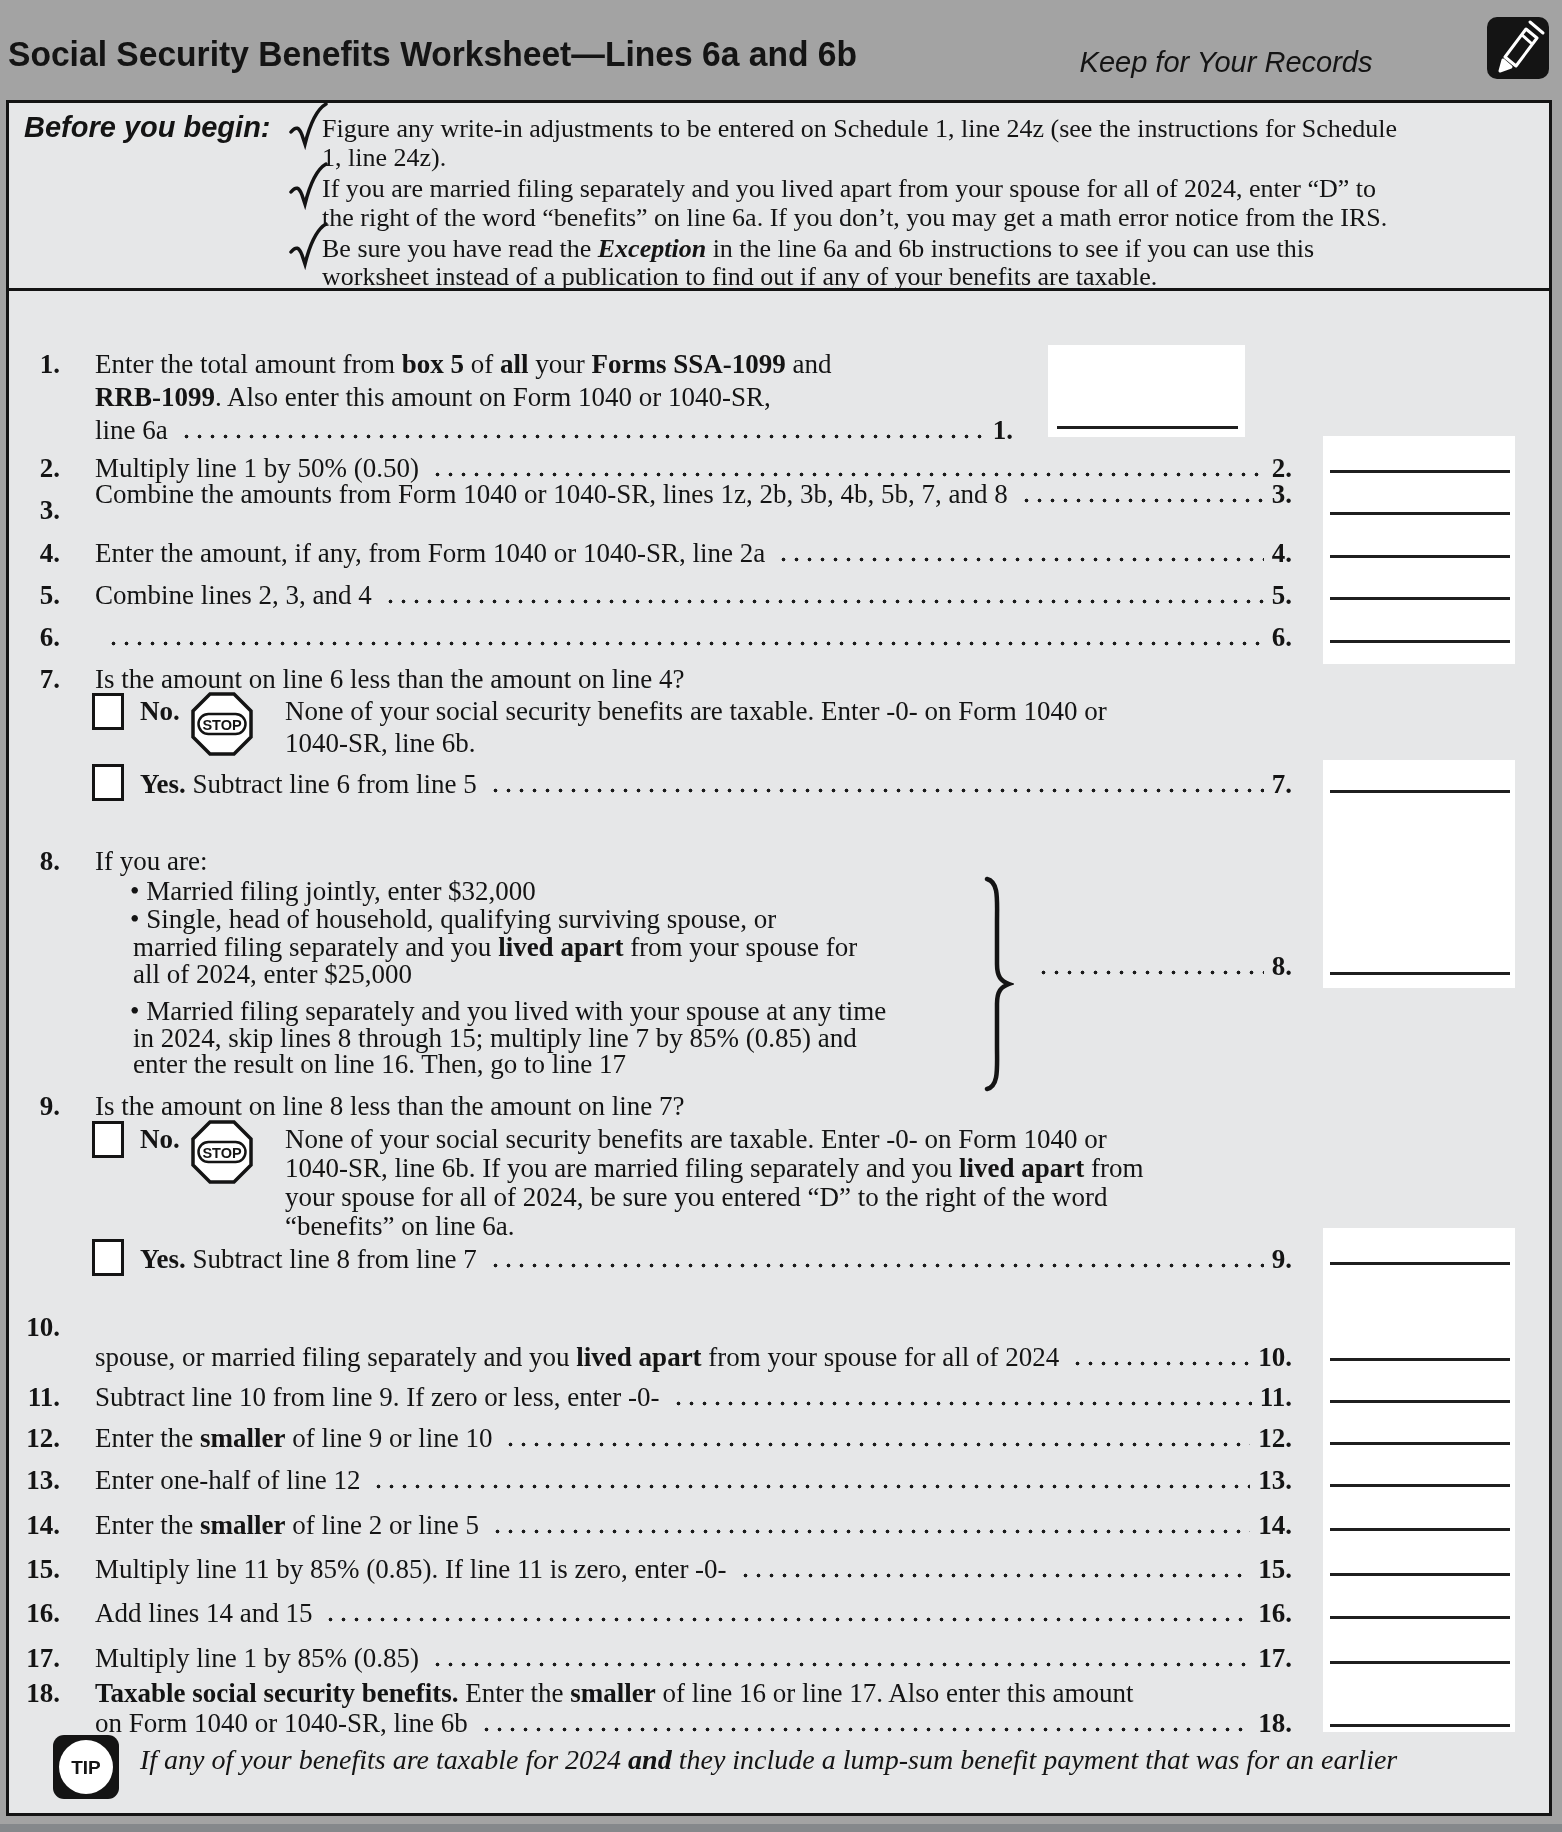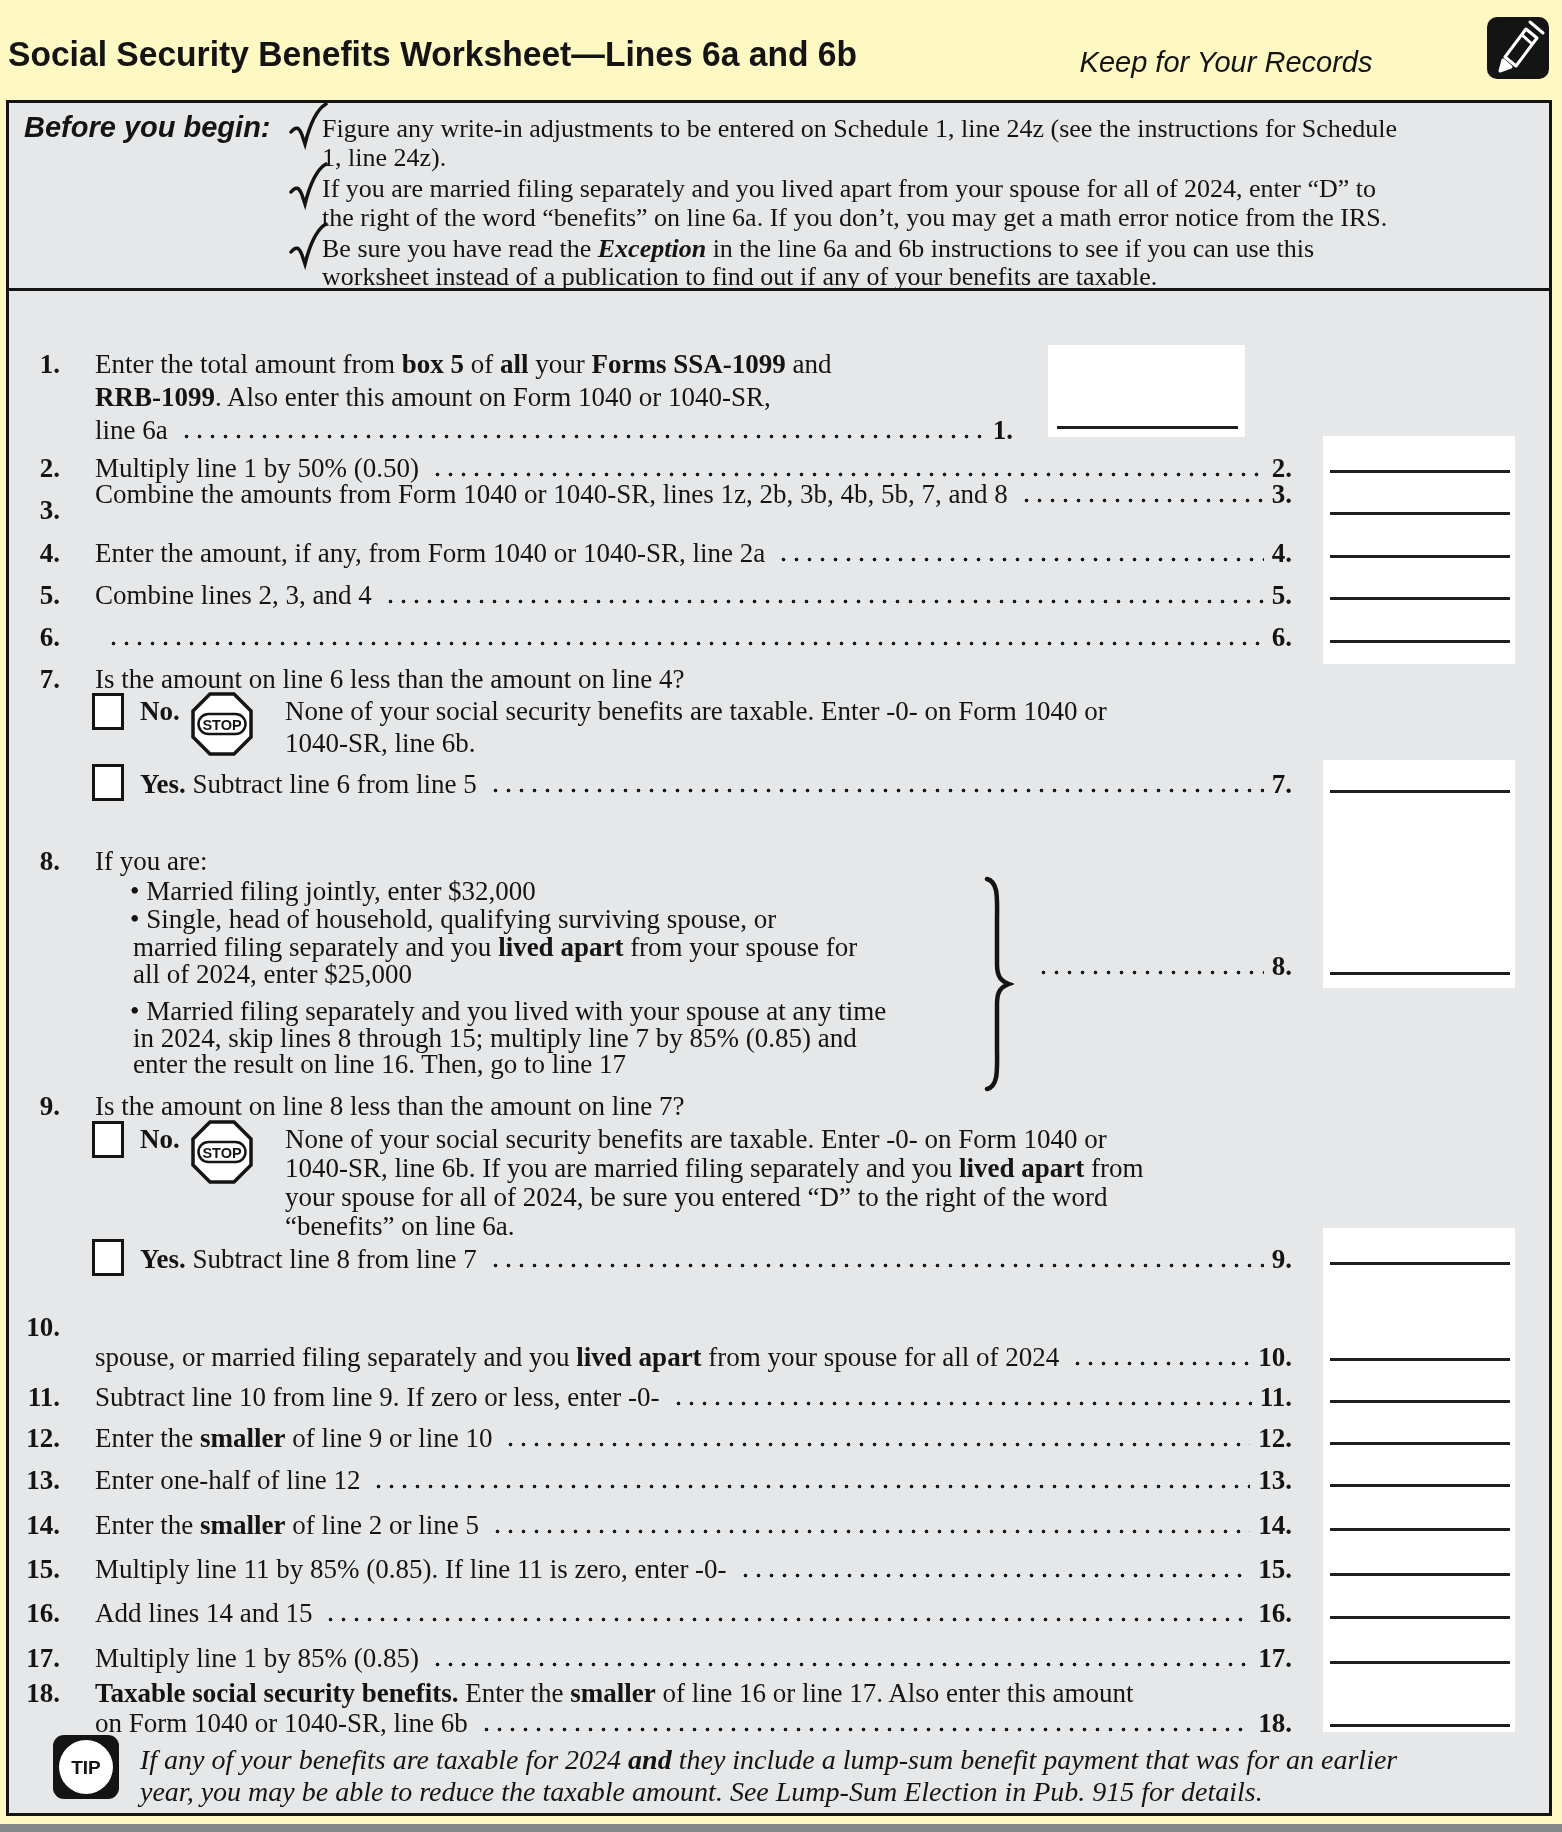--- a/index.html
+++ b/index.html
@@ -1,16 +1,16 @@
 <!DOCTYPE html>
 <html><head>
 <meta charset="utf-8">
 <style>
   html,body{margin:0;padding:0;background:#fff;}
-  #page{position:relative;width:1562px;height:1832px;background:#fef9c3;overflow:hidden;
+  #page{position:relative;width:1562px;height:1832px;background:#a3a3a3;overflow:hidden;
         font-family:"Liberation Serif",serif;color:#141414;}
   .abs{position:absolute;}
   .t{font:27px/32px "Liberation Serif",serif;color:#141414;white-space:nowrap;}
   .b{font-weight:bold;}
   .i{font-style:italic;}
   .bi{font-weight:bold;font-style:italic;}
   .title{left:8px;top:34px;font:bold 35px/40px "Liberation Sans",sans-serif;color:#141414;
          transform:scaleX(.96);transform-origin:left center;white-space:nowrap;}
   .keep{left:990px;top:46px;width:472px;text-align:center;
         font:italic 29px/32px "Liberation Sans",sans-serif;color:#141414;}
@@ -249,15 +249,14 @@
     <span class="lead"></span>
     <span class="rlab">18.</span>
   </div>
 
   <svg class="abs" style="left:52px;top:1734px" width="68" height="66" viewBox="0 0 68 66">
     <rect x="1" y="1" width="66" height="64" rx="11" fill="#141414"></rect>
     <circle cx="34" cy="33" r="27" fill="#ffffff"></circle>
     <text x="34" y="40" text-anchor="middle" font-family="Liberation Sans,sans-serif" font-size="19" font-weight="bold" fill="#141414">TIP</text>
   </svg>
   <div class="abs tiptext" style="left:140px;top:1744px"><span class="i">If any of your benefits are taxable for 2024 </span><span class="bi">and</span><span class="i"> they include a lump-sum benefit payment that was for an earlier</span></div>
-  <div class="abs tiptext" style="left:140px;top:1776px"><span class="i">year, you may be able to reduce the taxable amount. See </span><span>Lump-Sum Election</span><span class="i"> in Pub. 915 for details.</span></div>
 
 </div>
 
 </body></html>

